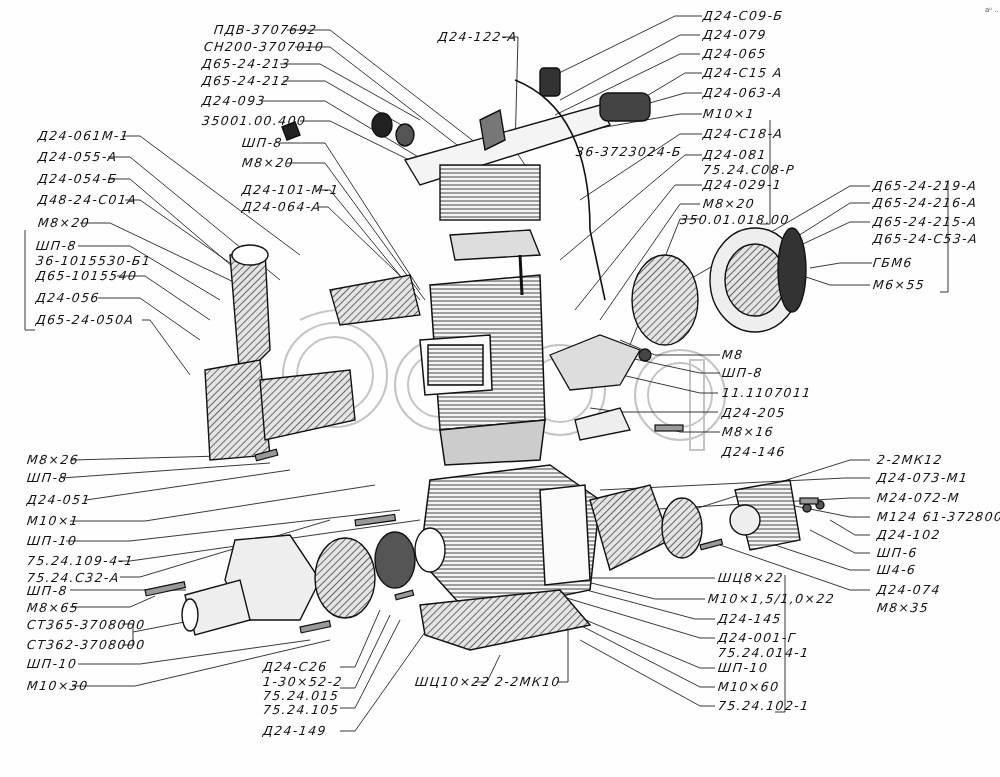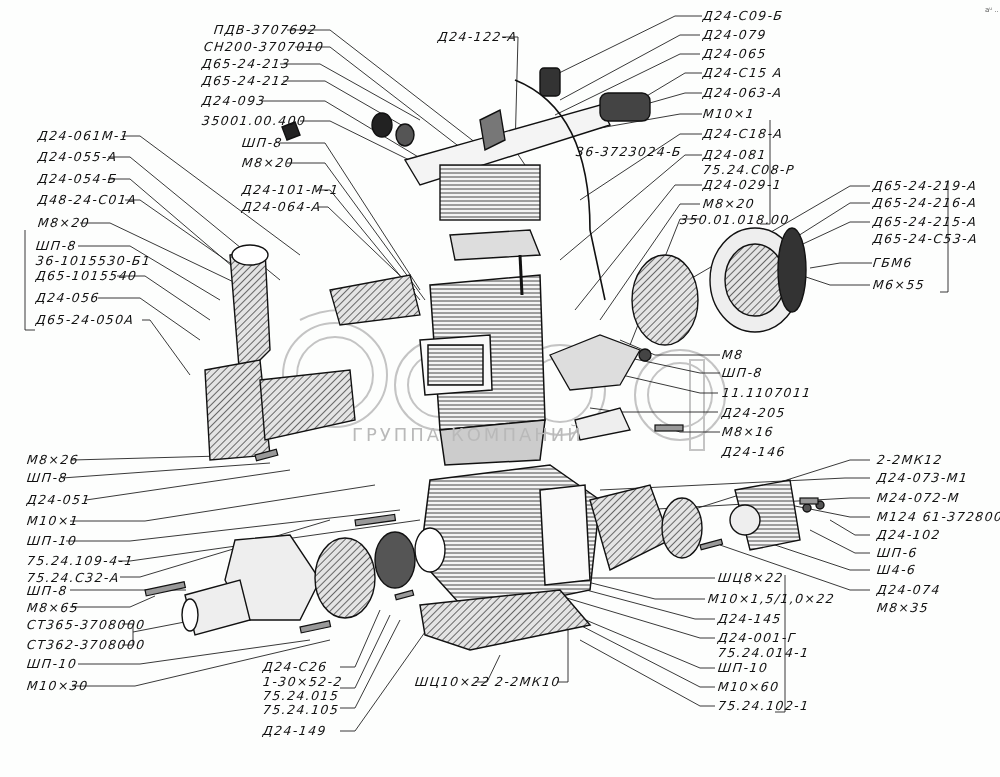--- a/index.html
+++ b/index.html
@@ -206,21 +206,20 @@
         <rect width="4" height="4" fill="#f4f4f4"></rect>
         <line x1="0" y1="1" x2="4" y2="1" stroke="#333" stroke-width="0.9"></line>
       </pattern>
       <pattern id="hatch" width="5" height="5" patternUnits="userSpaceOnUse" patternTransform="rotate(45)">
         <rect width="5" height="5" fill="#e4e4e4"></rect>
         <line x1="0" y1="0" x2="0" y2="5" stroke="#222" stroke-width="1.3"></line>
       </pattern>
     </defs>
   </svg>
 
-  <div class="wm-text">ГРУППА КОМПАНИЙ</div>
   <div class="corner">aᵘ ..</div>
 
   <div class="lbl" style="left:214px;top:23px">ПДВ-3707692</div>
   <div class="lbl" style="left:204px;top:40px">СН200-3707010</div>
   <div class="lbl" style="left:202px;top:57px">Д65-24-213</div>
   <div class="lbl" style="left:202px;top:74px">Д65-24-212</div>
   <div class="lbl" style="left:202px;top:94px">Д24-093</div>
   <div class="lbl" style="left:202px;top:114px">35001.00.400</div>
 
   <div class="lbl" style="left:438px;top:30px">Д24-122-А</div>

